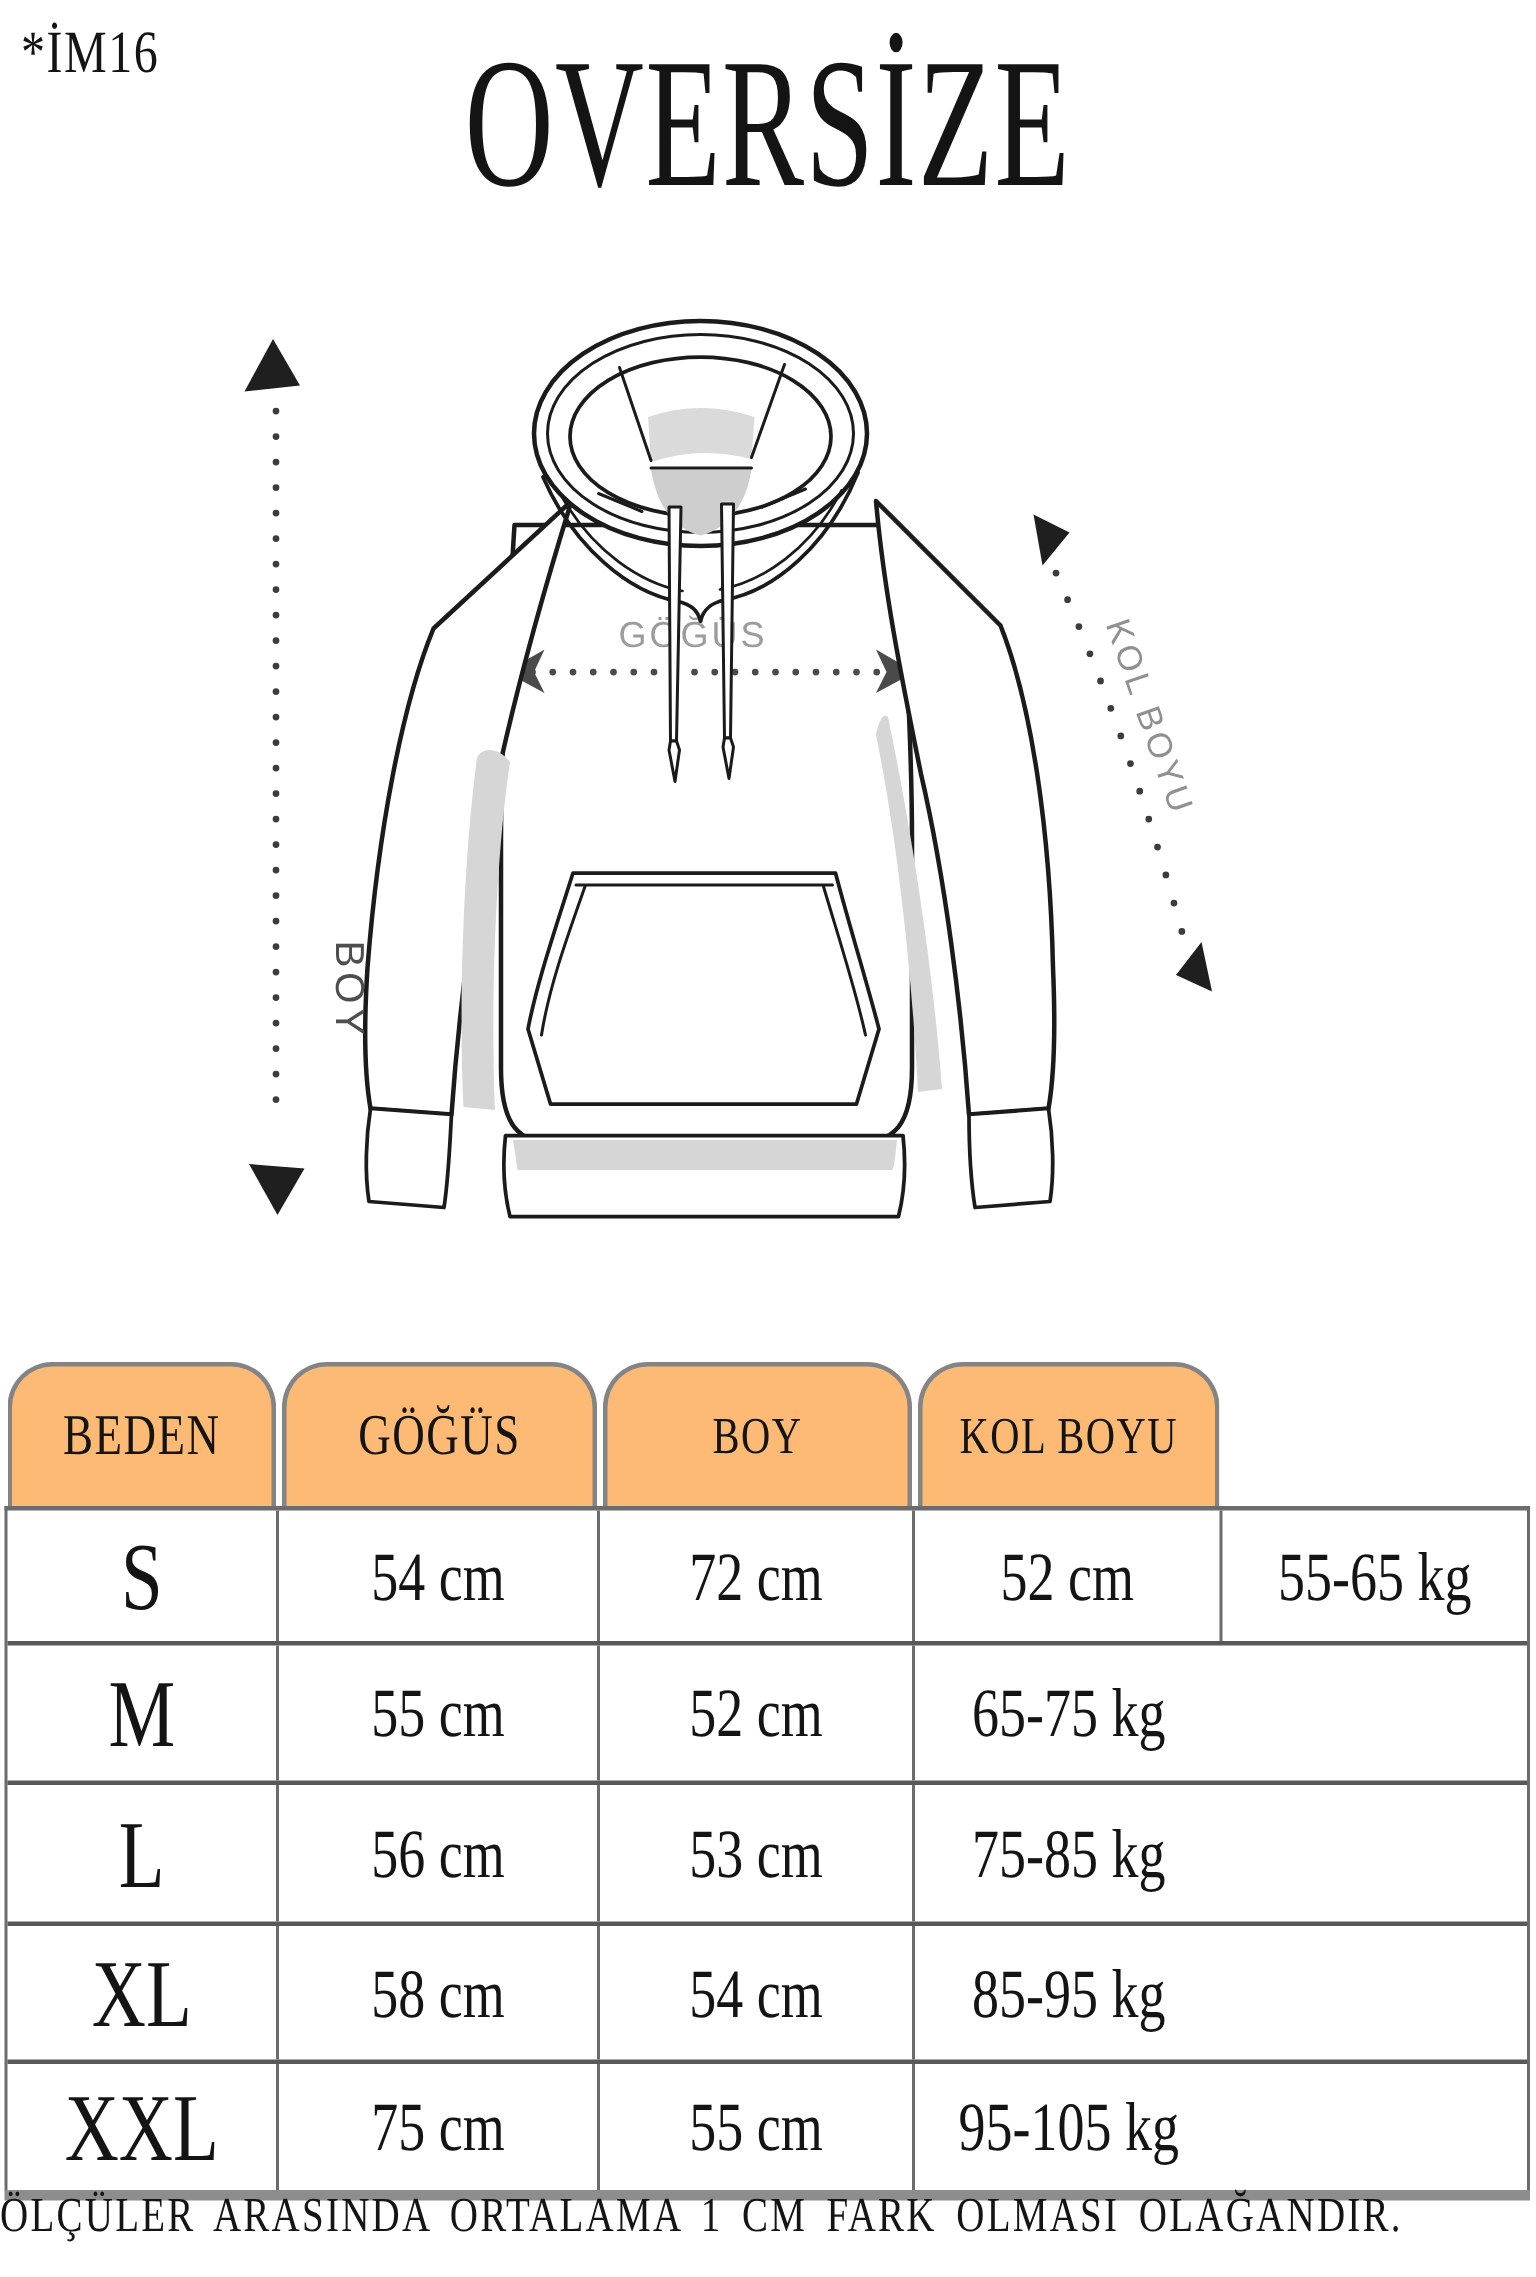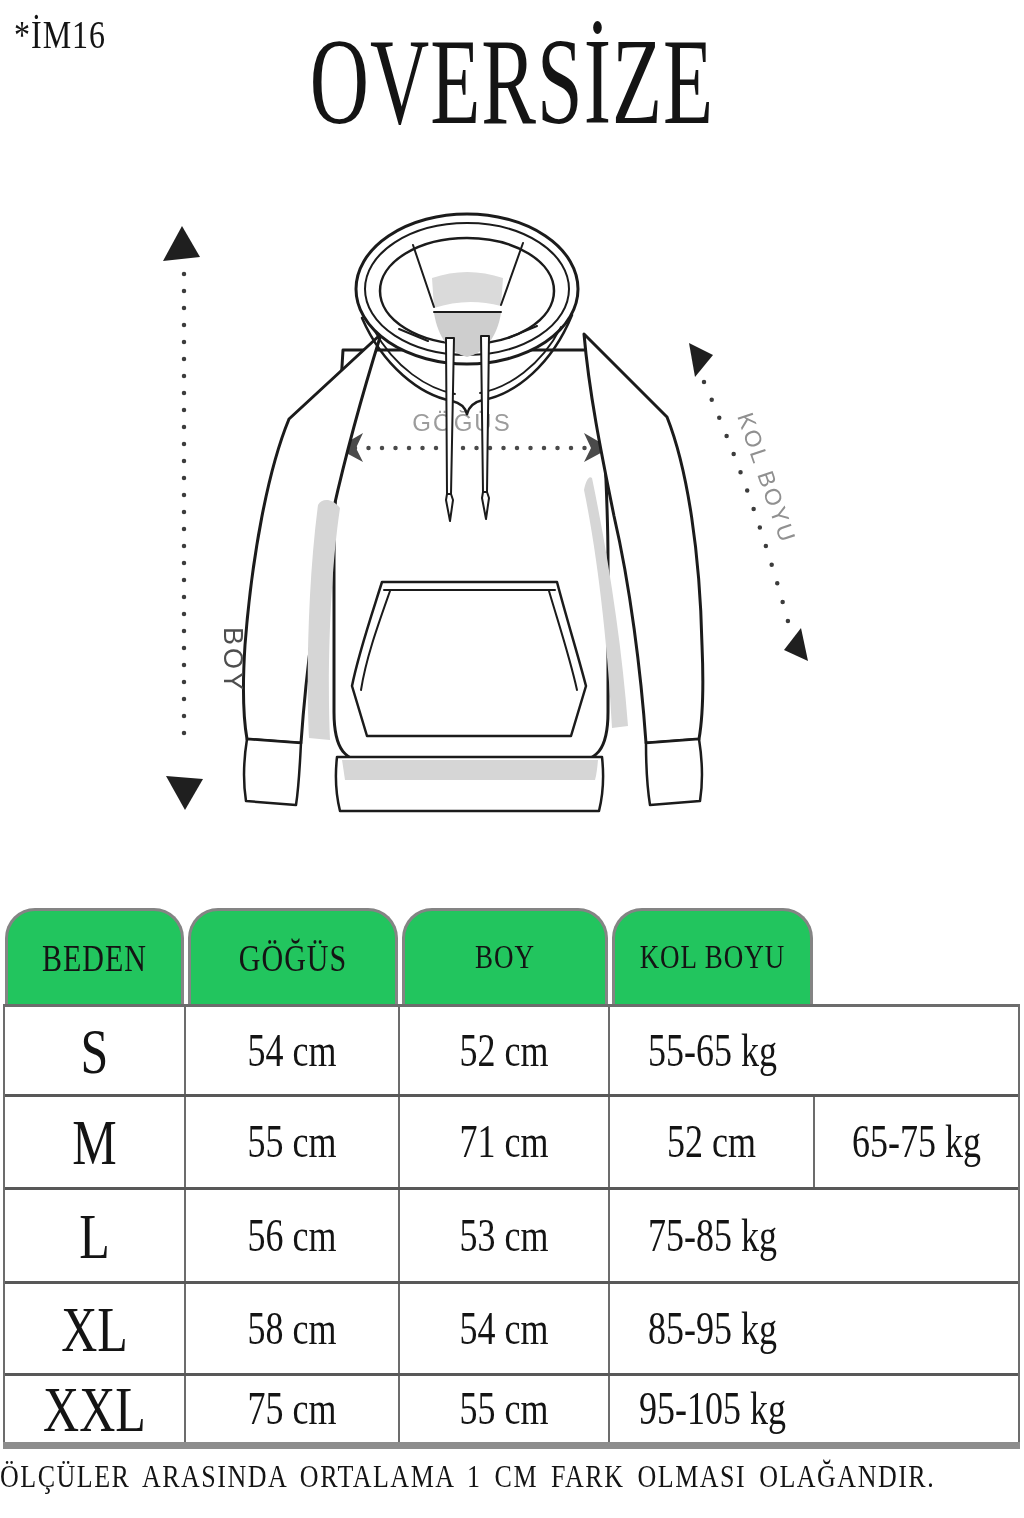--- a/index.html
+++ b/index.html
@@ -8,27 +8,27 @@
   .code{position:absolute;top:12px;left:14px;font-size:32px;letter-spacing:1px;
         transform:scaleY(1.25);transform-origin:left top;}
   .title{position:absolute;top:12px;left:0;width:100%;margin:0;text-align:center;
          font-size:82px;font-weight:normal;letter-spacing:1px;
          transform:scaleY(1.5);transform-origin:center top;}
   svg.diagram{position:absolute;top:0;left:0;}
 
   .sizetable{position:absolute;top:908px;left:3px;width:1017px;}
   .thead{display:grid;grid-template-columns:183px 214px 210px 205px 1fr;height:96px;}
   .tab{border:3px solid #848484;border-bottom:none;border-radius:30px 30px 0 0;margin:0 2px;
-       display:flex;align-items:center;justify-content:center;text-align:center;background:#22c55e;}
+       display:flex;align-items:center;justify-content:center;text-align:center;background:#fdba74;}
   .tbody{border-top:3px solid #6c6c6c;border-left:2px solid #6c6c6c;border-right:2px solid #6c6c6c;}
   .trow{display:grid;grid-template-columns:181px 214px 210px 205px 1fr;border-bottom:3px solid #585858;}
   .trow:last-child{border-bottom:none;}
   .tcell{display:flex;align-items:center;justify-content:center;border-right:2px solid #6c6c6c;}
   .tcell:last-child{border-right:none;}
-  .r1{height:87px}.r2{height:90px}.r3{height:91px}.r4{height:89px}.r5{height:66px}
+  .r1{height:87px}.r2{height:90px}.r3{height:91px}.r4{height:89px}.r5{height:84px}
   .band{height:7px;background:#8d8d8d;}
   .hbig{font-size:30px;letter-spacing:1px;}
   .hmed{font-size:27px;letter-spacing:1px;}
   .hsmall{font-size:18px;line-height:1.25;max-width:165px;}
   .size-val{font-size:50px;}
   .cell-val{font-size:36px;}
   .sv{display:inline-block;transform:scaleY(1.28);}
   .note{position:absolute;top:1462px;left:0;width:100%;text-align:left;
         font-size:26px;letter-spacing:1.5px;word-spacing:5px;}
   .note .sv{transform:scaleY(1.25);}
@@ -135,35 +135,35 @@
 
     <div class="tbody">
       <div class="trow r1">
         <div class="tcell">
             <span class="sv size-val">S</span>
           </div>
         <div class="tcell">
             <span class="sv cell-val">54 cm</span>
           </div>
         <div class="tcell">
+            <span class="sv cell-val">72 cm</span>
+          </div>
+        <div class="tcell">
             <span class="sv cell-val">52 cm</span>
           </div>
         <div class="tcell">
             <span class="sv cell-val">55-65 kg</span>
           </div>
       </div>
       <div class="trow r2">
         <div class="tcell">
             <span class="sv size-val">M</span>
           </div>
         <div class="tcell">
             <span class="sv cell-val">55 cm</span>
-          </div>
-        <div class="tcell">
-            <span class="sv cell-val">71 cm</span>
           </div>
         <div class="tcell">
             <span class="sv cell-val">52 cm</span>
           </div>
         <div class="tcell">
             <span class="sv cell-val">65-75 kg</span>
           </div>
       </div>
       <div class="trow r3">
         <div class="tcell">

